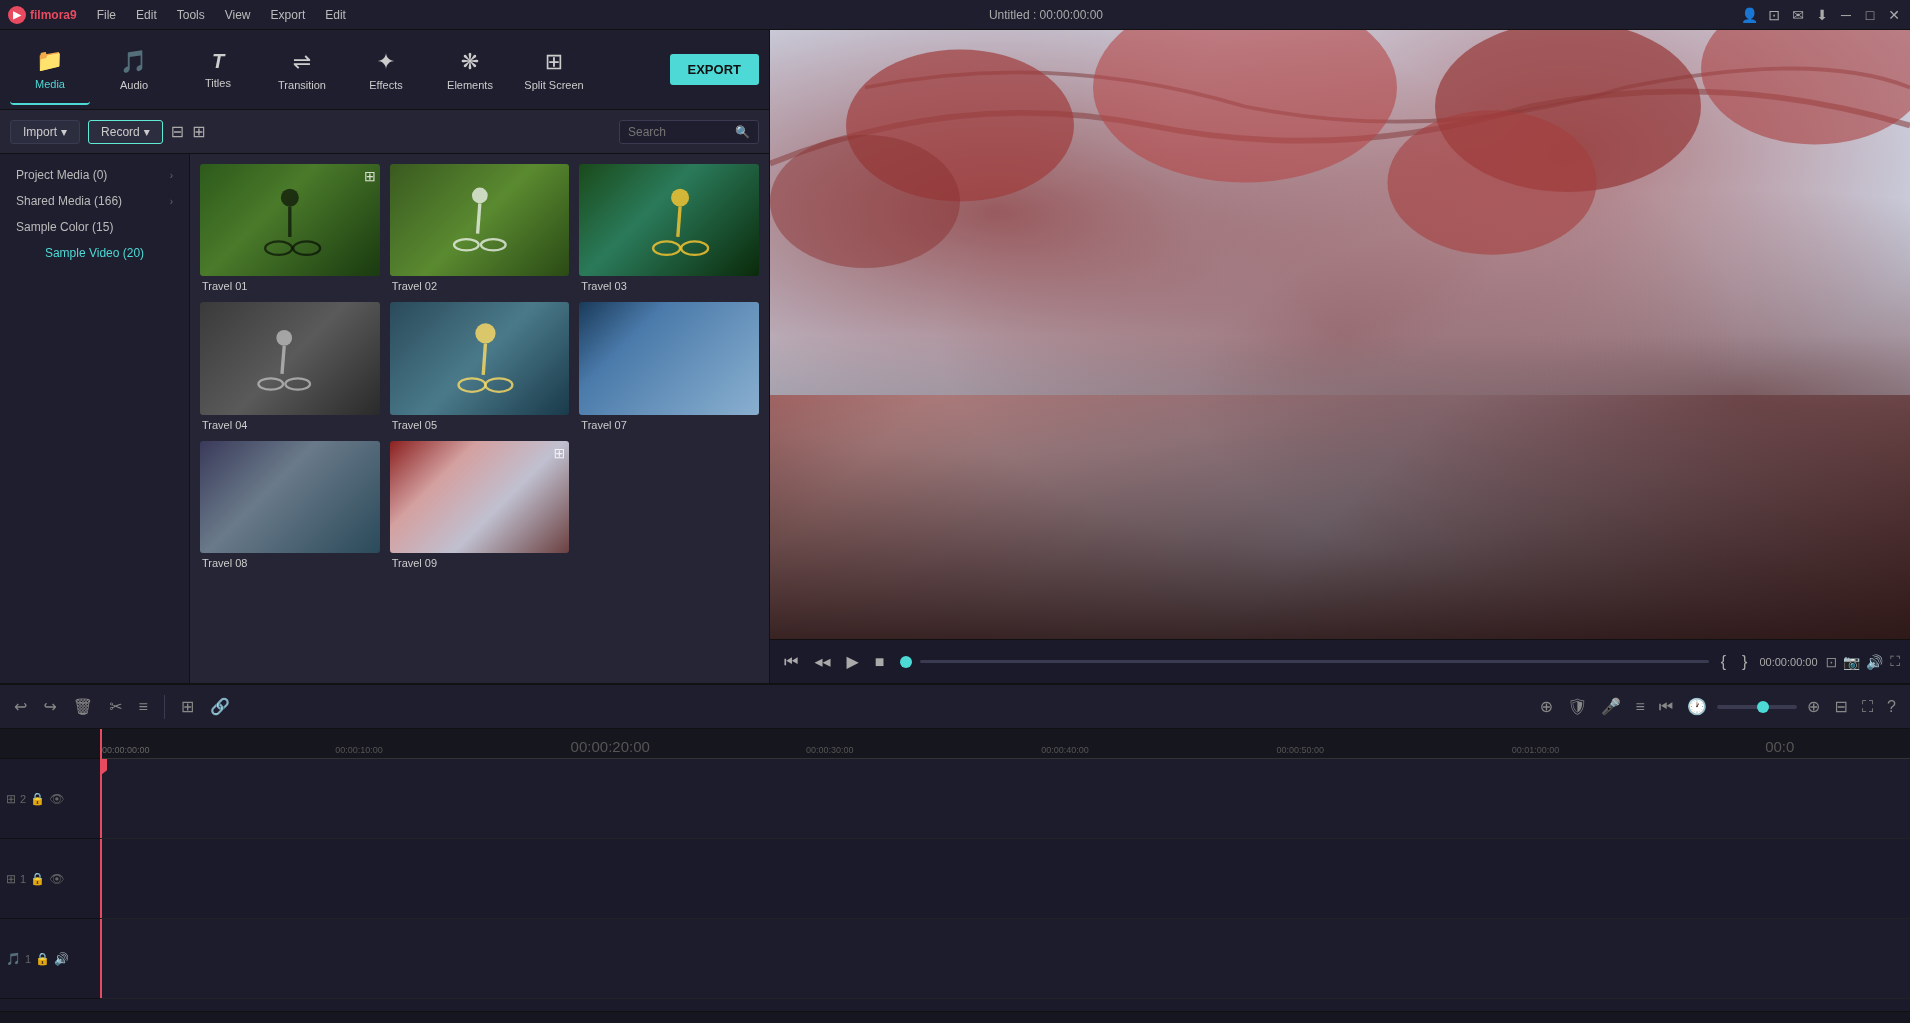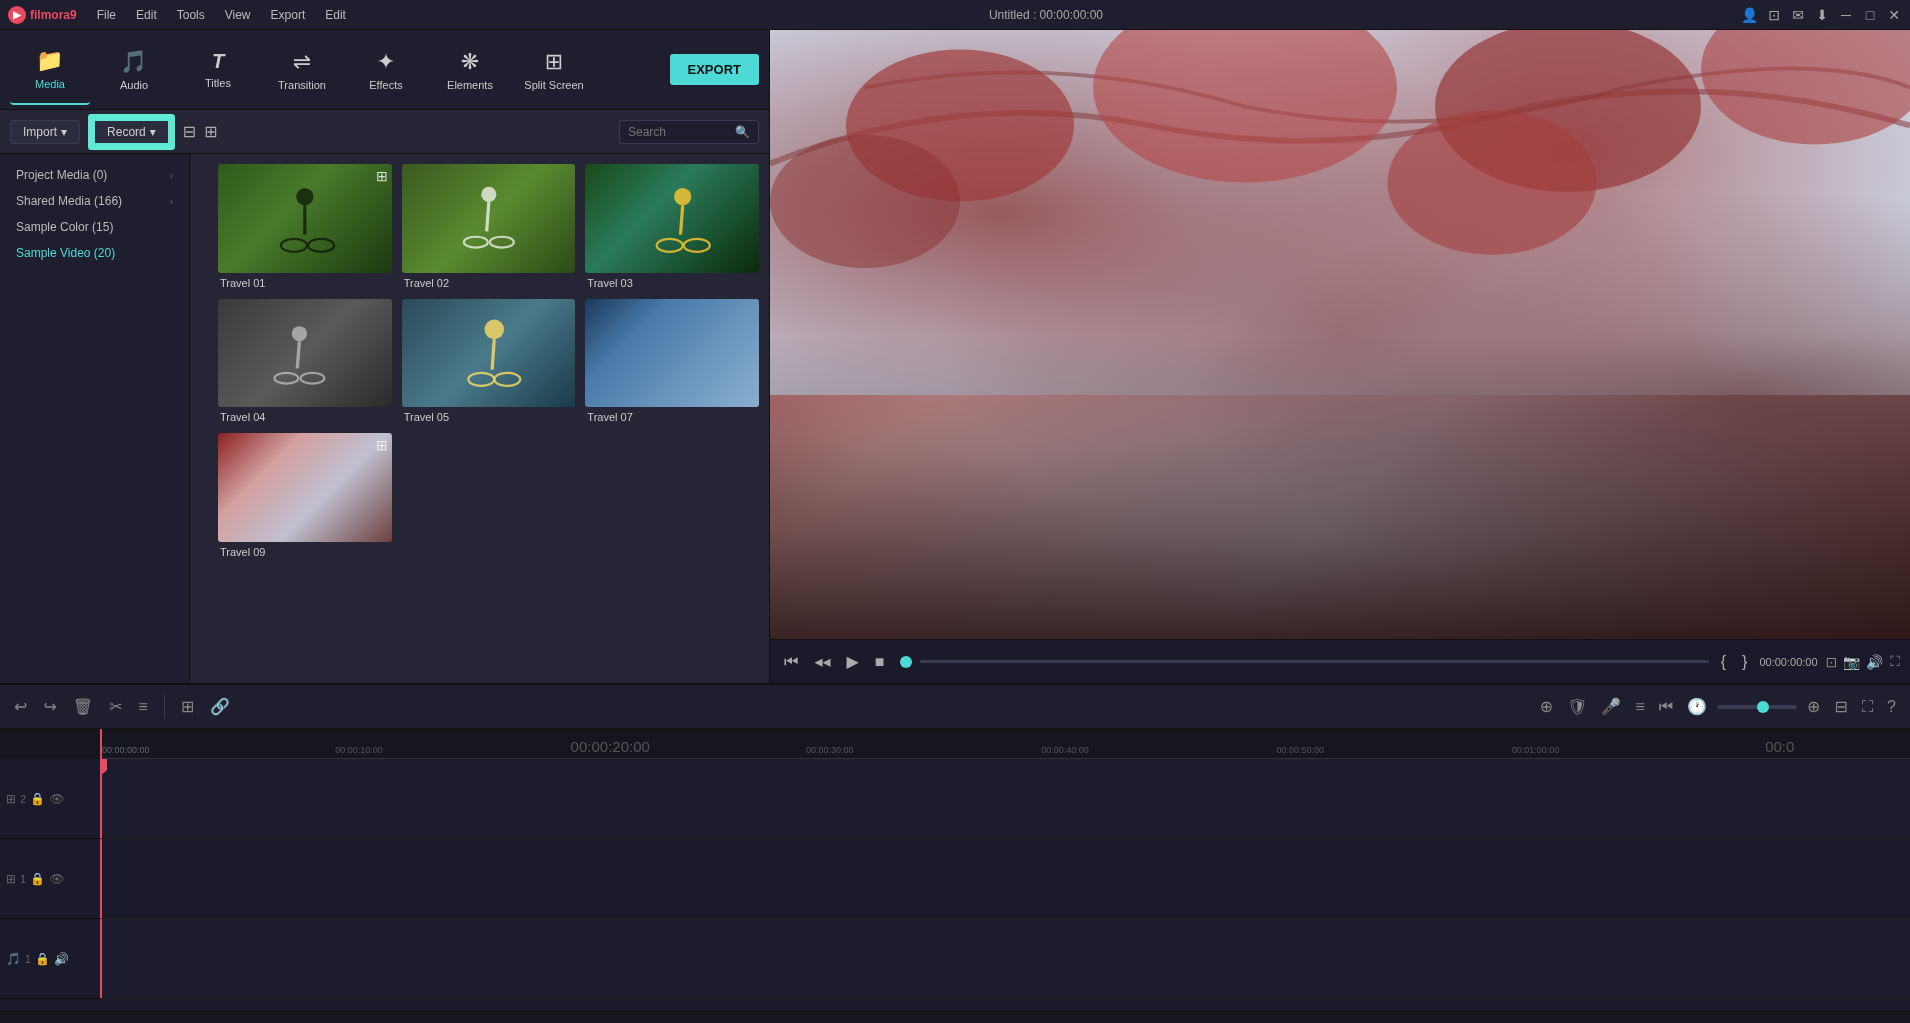--- a/index.html
+++ b/index.html
@@ -158,21 +158,21 @@
       padding: 4px 12px;
       border-radius: 3px;
       cursor: pointer;
       display: flex;
       align-items: center;
       gap: 4px;
       font-size: 12px;
     }
     .record-btn {
       background: #2d2d40;
-      border: 7px solid #5eead4;
+      border: 1px solid #5eead4;
       color: #ccc;
       padding: 4px 12px;
       border-radius: 3px;
       cursor: pointer;
       display: flex;
       align-items: center;
       gap: 4px;
       font-size: 12px;
     }
     .filter-icon {
@@ -204,41 +204,40 @@
       font-size: 12px;
       width: 100%;
       outline: none;
     }
 
     
     .media-content {
       display: flex;
       flex: 1;
       overflow: hidden;
-      gap: 18px;
     }
 
     
     .media-sidebar {
       width: 190px;
       background: #1e1e2e;
       padding: 8px 0;
       border-right: 1px solid #111;
       flex-shrink: 0;
     }
     .sidebar-item {
       padding: 6px 16px;
       cursor: pointer;
       display: flex;
       align-items: center;
       justify-content: space-between;
       color: #bbb;
       font-size: 12px;
     }
-    .sidebar-item.active { color: #4dd9d5; }
+    .sidebar-item.active { color: #4dd9d5; justify-content: center; }
     .sidebar-item .chevron { color: #666; font-size: 10px; }
 
     
     .media-grid {
       flex: 1;
       overflow-y: auto;
       padding: 10px;
       display: grid;
       grid-template-columns: repeat(3, 1fr);
       gap: 10px;
@@ -692,20 +691,25 @@
           <div class="media-name">Travel 05</div>
         </div>
 
 
         <div class="media-item">
           <div class="media-thumb thumb-travel07">
           </div>
           <div class="media-name">Travel 07</div>
         </div>
 
+        <div class="media-item">
+          <div class="media-thumb thumb-travel08">
+          </div>
+          <div class="media-name">Travel 08</div>
+        </div>
 
         <div class="media-item">
           <div class="media-thumb thumb-travel09">
             <div style="position:absolute;top:4px;right:4px;color:rgba(255,255,255,0.8);font-size:14px">⊞</div>
           </div>
           <div class="media-name">Travel 09</div>
         </div>
 
       </div>
     </div>

